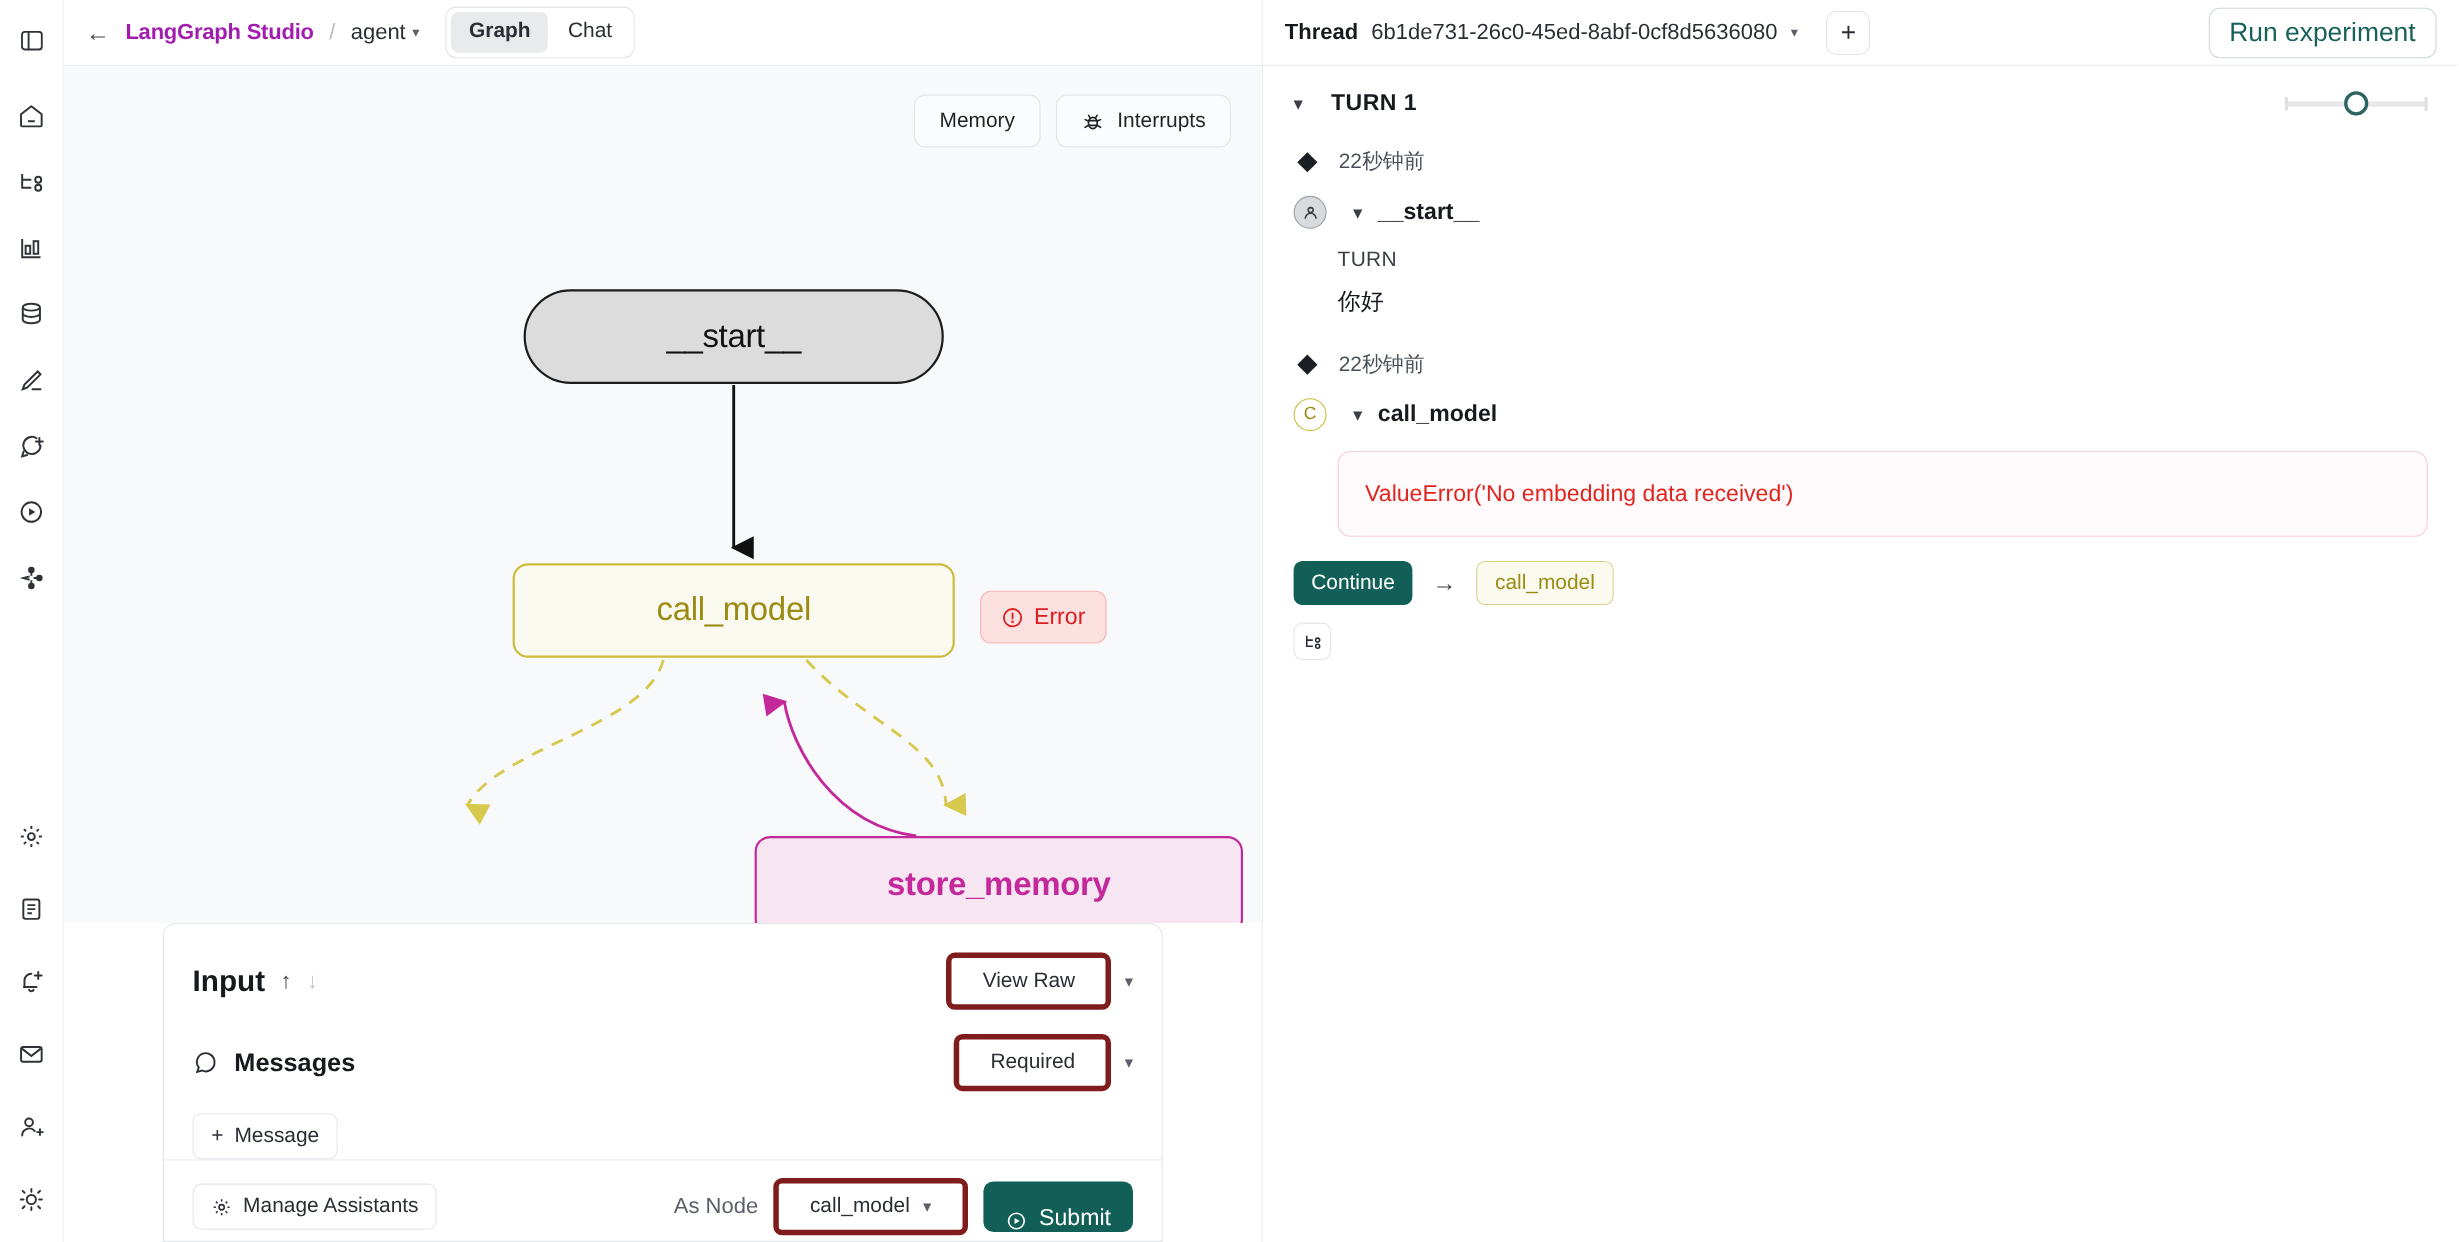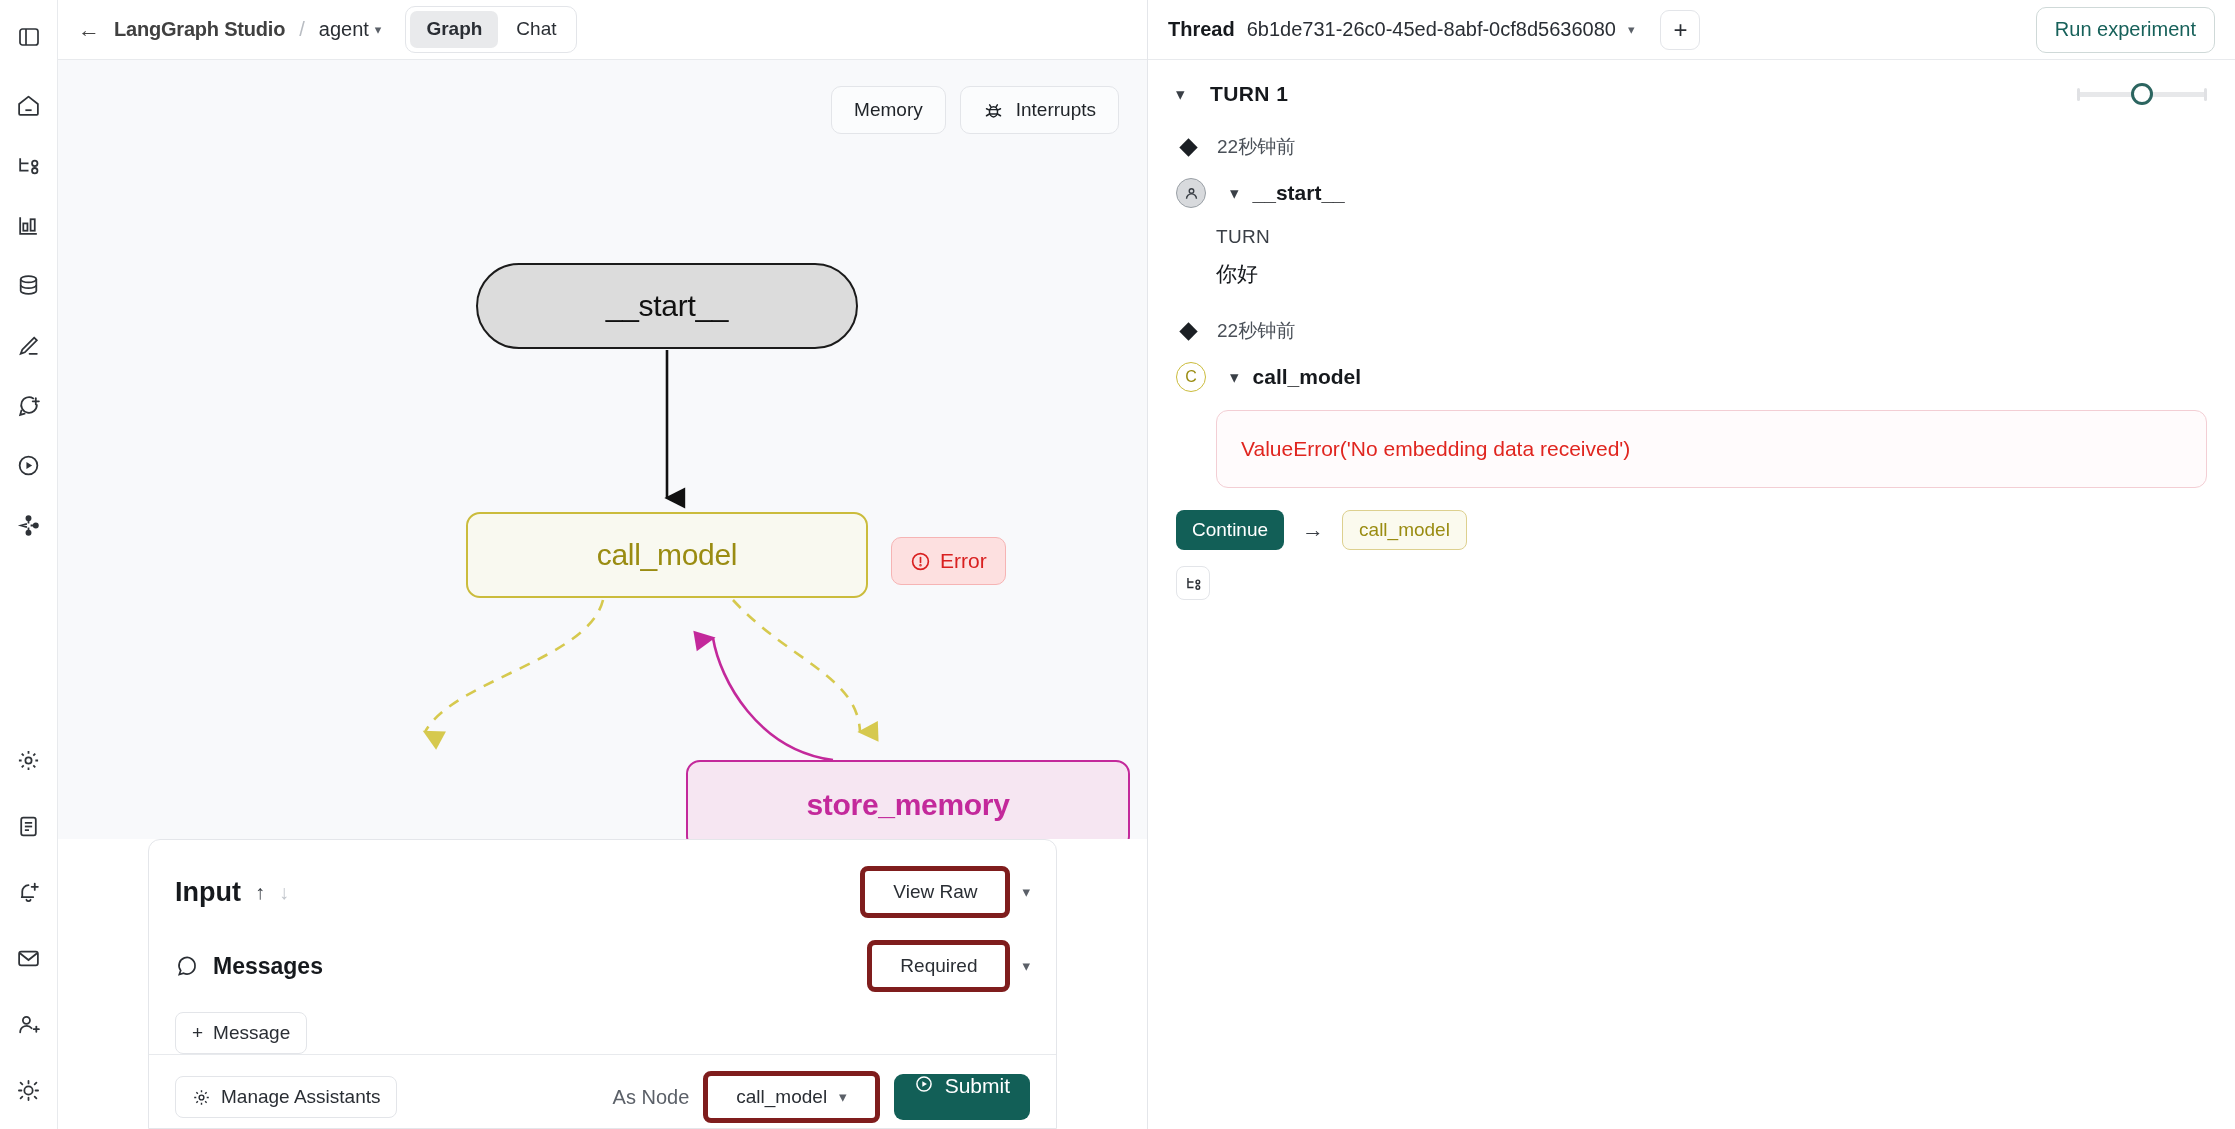--- a/index.html
+++ b/index.html
@@ -36,21 +36,21 @@
     border-right: 1px solid #e4e6ea;
     background: #ffffff;
   }
   .topbar {
     height: 60px; flex: 0 0 60px;
     display: flex; align-items: center;
     padding: 0 20px; gap: 14px;
     border-bottom: 1px solid #e8eaed; background: #fff;
   }
   .back-arrow { font-size: 22px; color: #444; cursor: pointer; line-height: 1; }
-  .crumb-title { font-size: 20px; font-weight: 600; color: #404040; letter-spacing: -0.2px; }
+  .crumb-title { font-size: 20px; font-weight: 600; color: #a21caf; letter-spacing: -0.2px; }
   .crumb-sep { color: #b8bcc2; font-size: 20px; }
   .crumb-agent { font-size: 20px; color: #2a2e34; cursor: pointer; }
   .chev { font-size: 13px; color: #5b6068; margin-left: 6px; }
   .seg {
     margin-left: 10px; display: flex; align-items: center;
     border: 1px solid #e3e5e9; border-radius: 10px; padding: 4px; gap: 2px;
   }
   .seg-item {
     padding: 6px 16px; border-radius: 7px; font-size: 19px;
     color: #2a2e34; cursor: pointer; line-height: 1.3;
@@ -128,42 +128,42 @@
     height: 42px; padding: 0 16px; display: inline-flex; align-items: center; gap: 10px;
     font-size: 19px; color: #2a2e34; cursor: pointer;
   }
   .ip-foot {
     margin-top: auto; border-top: 1px solid #e8eaed;
     padding: 16px 26px; display: flex; align-items: center; gap: 14px;
   }
   .as-node-label { font-size: 20px; color: #5b6068; }
   .submit-btn {
     background: #125f57; color: #fff; border-radius: 9px;
-    height: 46px; padding: 0 20px; display: flex; align-items: flex-start; gap: 11px;
+    height: 46px; padding: 0 20px; display: flex; align-items: flex-end; gap: 11px;
     font-size: 21px; cursor: pointer;
   }
 
   
   .right { flex: 1 1 auto; height: 1129px; display: flex; flex-direction: column; background: #fff; }
   .rtop {
     height: 60px; flex: 0 0 60px; display: flex; align-items: center;
     padding: 0 20px; gap: 12px; border-bottom: 1px solid #e8eaed;
   }
   .thread-label { font-size: 20px; font-weight: 600; color: #16191d; }
   .thread-id { font-size: 20px; color: #2a2e34; }
   .icon-sq {
     width: 40px; height: 40px; border: 1px solid #e3e5e9; border-radius: 9px;
     display: flex; align-items: center; justify-content: center;
     font-size: 24px; color: #2a2e34; cursor: pointer; background:#fff;
   }
   .rtop-spring { flex: 1 1 auto; }
   .run-exp-btn {
     border: 1px solid #cfd9d8; border-radius: 10px; background: #fff;
     height: 46px; padding: 0 18px; display: flex; align-items: center;
-    font-size: 20px; color: #17615a; cursor: pointer;
+    font-size: 24px; color: #17615a; cursor: pointer;
   }
 
   .rbody { flex: 1 1 auto; overflow: hidden; padding: 0 28px; }
   .turn-row { display: flex; align-items: center; padding: 22px 0 6px 0; }
   .turn-chev { font-size: 17px; color: #3a3f46; width: 34px; cursor: pointer; }
   .turn-title { font-size: 21px; font-weight: 600; letter-spacing: 0.4px; color: #16191d; }
   .turn-spring { flex: 1 1 auto; }
   .slider { width: 130px; height: 22px; position: relative; cursor: pointer; }
   .slider-track {
     position: absolute; top: 9px; left: 0; right: 0; height: 5px;

